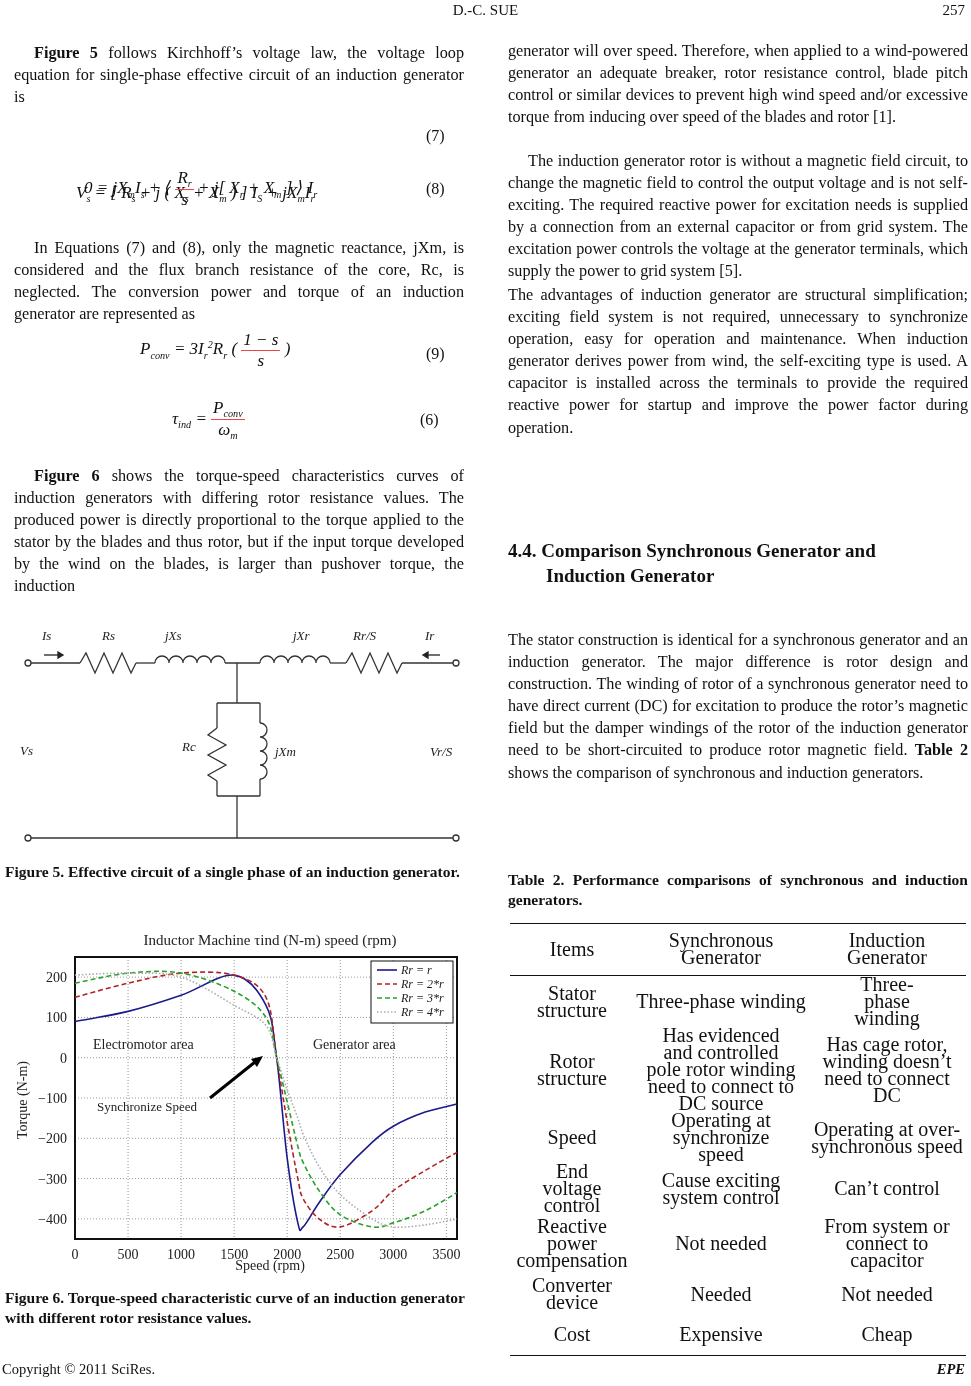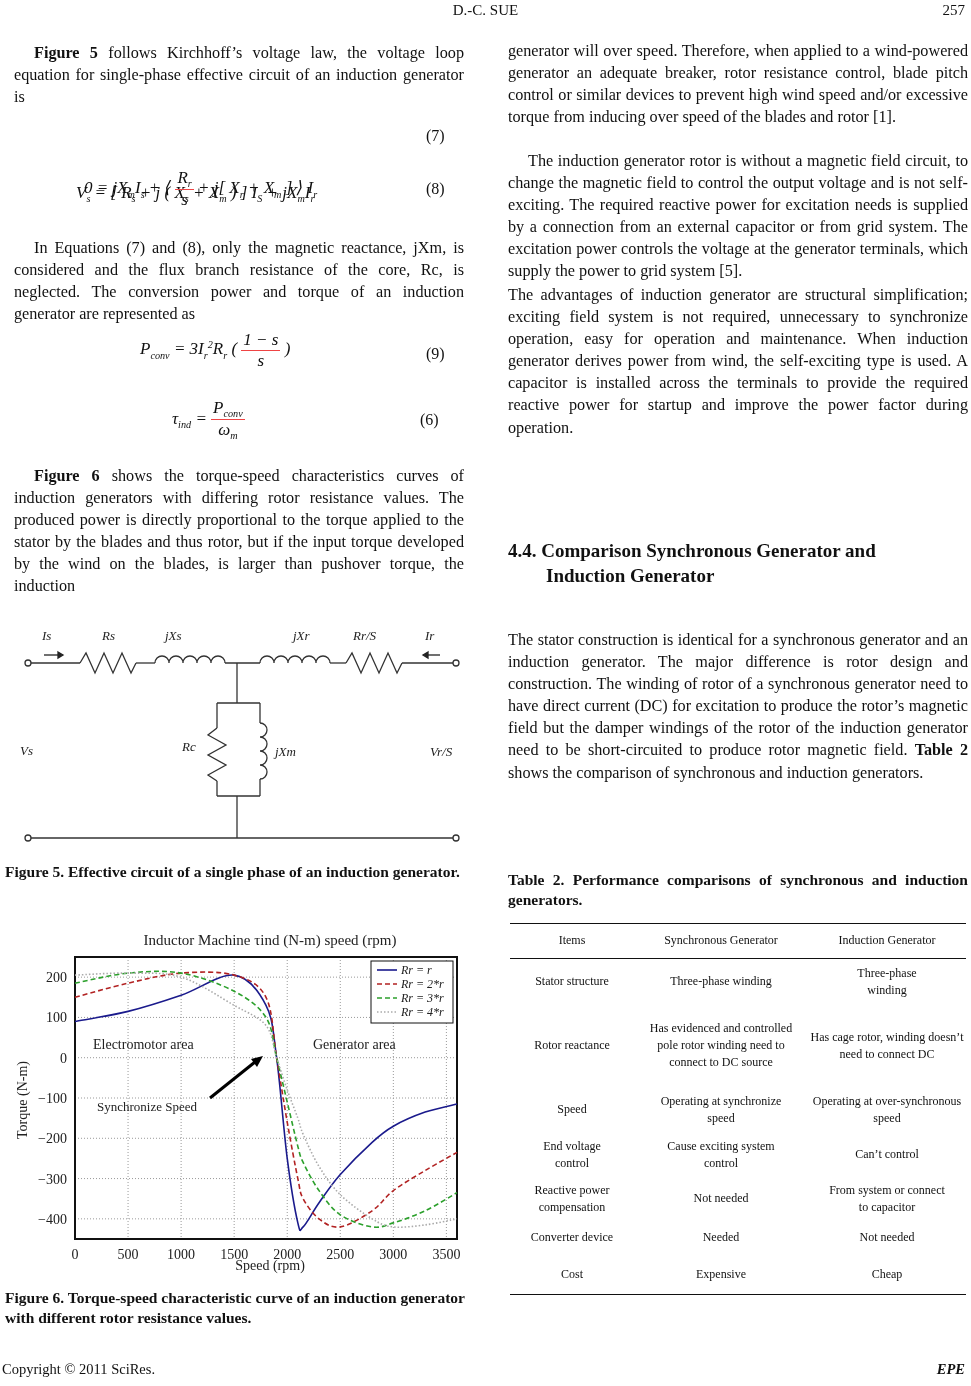--- a/index.html
+++ b/index.html
@@ -7,21 +7,21 @@
          font-family:"Liberation Serif", "DejaVu Serif", serif; color:#111; }
   .abs { position:absolute; }
   .hdr { top:2px; font-size:15px; }
   .para { font-size:16.2px; line-height:22.1px; text-align:justify; }
   .para b { font-weight:bold; }
   .indent { text-indent:20px; }
   .eq { position:absolute; font-size:17px; font-style:italic; white-space:nowrap; }
   .eqnum { position:absolute; font-size:16px; font-style:normal; }
   .caption { font-size:15.5px; font-weight:bold; line-height:20px; text-align:justify; }
   .section { font-size:19px; font-weight:bold; line-height:25px; }
-  table.t2 { border-collapse:collapse; width:456px; font-size:12px; line-height:17px; }
+  table.t2 { border-collapse:collapse; width:456px; font-size:20px; line-height:17px; }
   table.t2 th { font-weight:normal; padding:8px 2px 9px; border-top:1.5px solid #111; border-bottom:1.5px solid #111; }
   table.t2 td { text-align:center; padding:4px 2px; vertical-align:middle; }
   table.t2 tr.last td { border-bottom:1.5px solid #111; }
   .footer { font-size:14.5px; }
   sub, sup { font-size:0.6em; }
   .frac { display:inline-block; text-align:center; vertical-align:middle; }
   .frac .num { display:block; border-bottom:1px solid #ef4444; padding:0 2px; }
   .frac .den { display:block; }
 </style>
 </head>
@@ -188,21 +188,21 @@
         <th>Induction Generator</th>
       </tr>
     </thead>
     <tbody>
       <tr style="height:46px;">
         <td>Stator structure</td>
         <td>Three-phase winding</td>
         <td style="padding:0 40px;">Three-phase winding</td>
       </tr>
       <tr style="height:82px;">
-        <td>Rotor reactance</td>
+        <td>Rotor structure</td>
         <td style="padding:0 12px;">Has evidenced and controlled pole rotor winding need to connect to DC source</td>
         <td>Has cage rotor, winding doesn’t need to connect DC</td>
       </tr>
       <tr style="height:46px;">
         <td>Speed</td>
         <td style="padding:0 24px;">Operating at synchronize speed</td>
         <td>Operating at over-synchronous speed</td>
       </tr>
       <tr style="height:44px;">
         <td style="padding:0 20px;">End voltage control</td>

